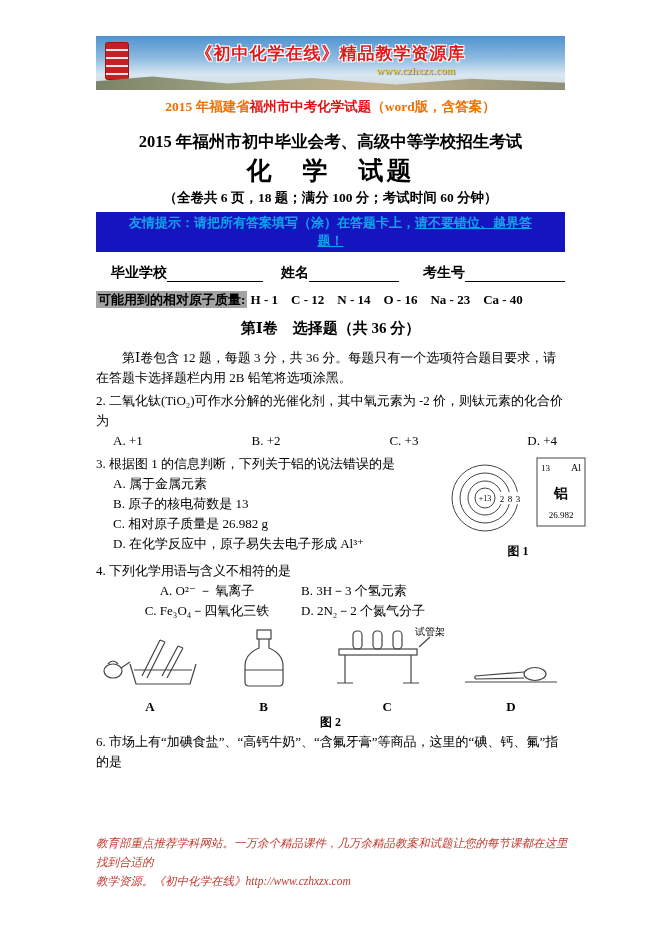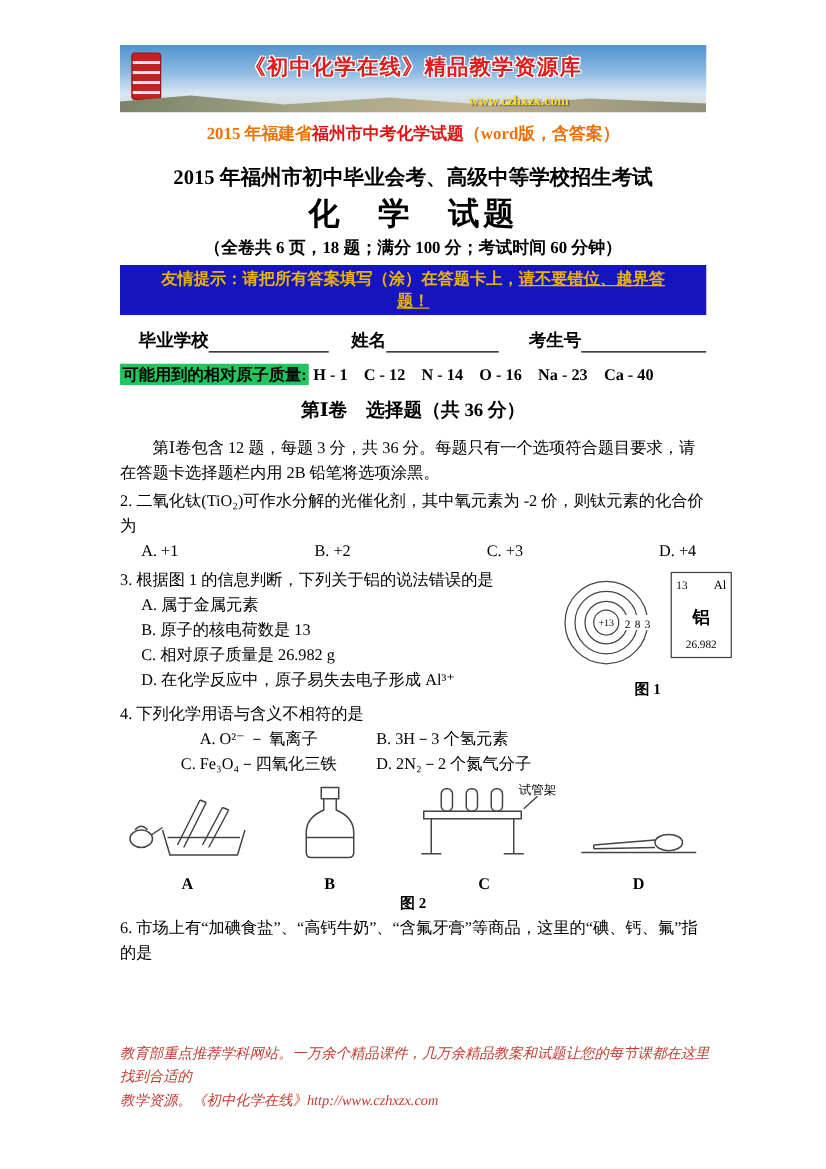--- a/index.html
+++ b/index.html
@@ -11,40 +11,40 @@
   .banner{position:relative;height:54px;overflow:hidden;
           background:linear-gradient(180deg,#4f93cf 0%,#8cb9e0 40%,#d9e7f2 72%,#cfd8d2 100%);}
   .banner-ridge{position:absolute;left:0;right:0;bottom:0;height:16px;
           background:linear-gradient(90deg,#7a8468,#a8a888 35%,#c0b190 60%,#8e9078);
           clip-path:polygon(0 100%,0 45%,12% 15%,28% 60%,46% 25%,64% 65%,80% 30%,100% 55%,100% 100%);}
   .banner-seal{position:absolute;left:10px;top:7px;width:22px;height:36px;background:#c42222;border-radius:2px;
           box-shadow:0 0 0 1px #991515;
           background-image:repeating-linear-gradient(180deg,#c42222 0 6px,#e8e8e8 6px 8px);}
   .banner-title{position:absolute;left:0;right:0;top:6px;text-align:center;font-size:17px;font-weight:bold;color:#e01b1b;letter-spacing:1px;
           text-shadow:1px 1px 0 #fff,-1px -1px 0 #fff,1px -1px 0 #fff,-1px 1px 0 #fff;}
-  .banner-url{position:absolute;right:110px;bottom:3px;font-size:11px;font-weight:bold;color:#ffd91c;text-shadow:1px 1px 1px #555;z-index:2;}
+  .banner-url{position:absolute;right:110px;bottom:14px;font-size:11px;font-weight:normal;color:#ffd91c;text-shadow:1px 1px 1px #555;z-index:2;}
 
   
   .subtitle{margin-top:8px;text-align:center;font-size:13.5px;font-weight:bold;}
   .c-orange{color:#f07000;} .c-red{color:#e31212;}
   .exam-title{margin-top:15px;text-align:center;font-size:16.5px;font-weight:bold;}
   .subject-title{margin-top:1px;text-align:center;font-size:25px;font-weight:bold;letter-spacing:3px;}
   .exam-info{margin-top:2px;text-align:center;font-size:13.5px;font-weight:bold;}
   .notice-wrap{margin-top:5px;text-align:center;}
-  .notice{display:inline-block;background:#1515c0;color:#eab308;font-size:13px;font-weight:bold;padding:2px 26px;}
+  .notice{display:inline-block;background:#1515c0;color:#0ea5e9;font-size:13px;font-weight:bold;padding:2px 26px;}
   .notice .u{text-decoration:underline;}
 
   .school-line{margin-top:12px;display:flex;align-items:flex-end;font-size:14px;font-weight:bold;margin-left:15px;}
   .blank{display:inline-block;border-bottom:1px solid #000;height:16px;}
   .blank-school{width:96px;margin-right:18px;}
   .blank-name{width:90px;margin-right:24px;}
   .blank-cand{flex:1;}
 
   .atomic{margin-top:9px;font-size:13px;font-weight:bold;}
-  .atomic-label{background:#22c55e;padding:1px 2px;}
+  .atomic-label{background:#a3a3a3;padding:1px 2px;}
 
   .sec-title{margin-top:10px;text-align:center;font-size:15px;font-weight:bold;}
   .instructions{margin-top:10px;font-size:13px;font-weight:normal;text-indent:2em;line-height:20px;}
 
   
   .q{font-size:13px;line-height:20px;}
   .q-text{margin-top:3px;}
   .opt{padding-left:17px;}
   .opts-inline{display:flex;justify-content:space-between;padding-left:17px;padding-right:8px;}
   .opt-2col{display:flex;padding-left:17px;}

